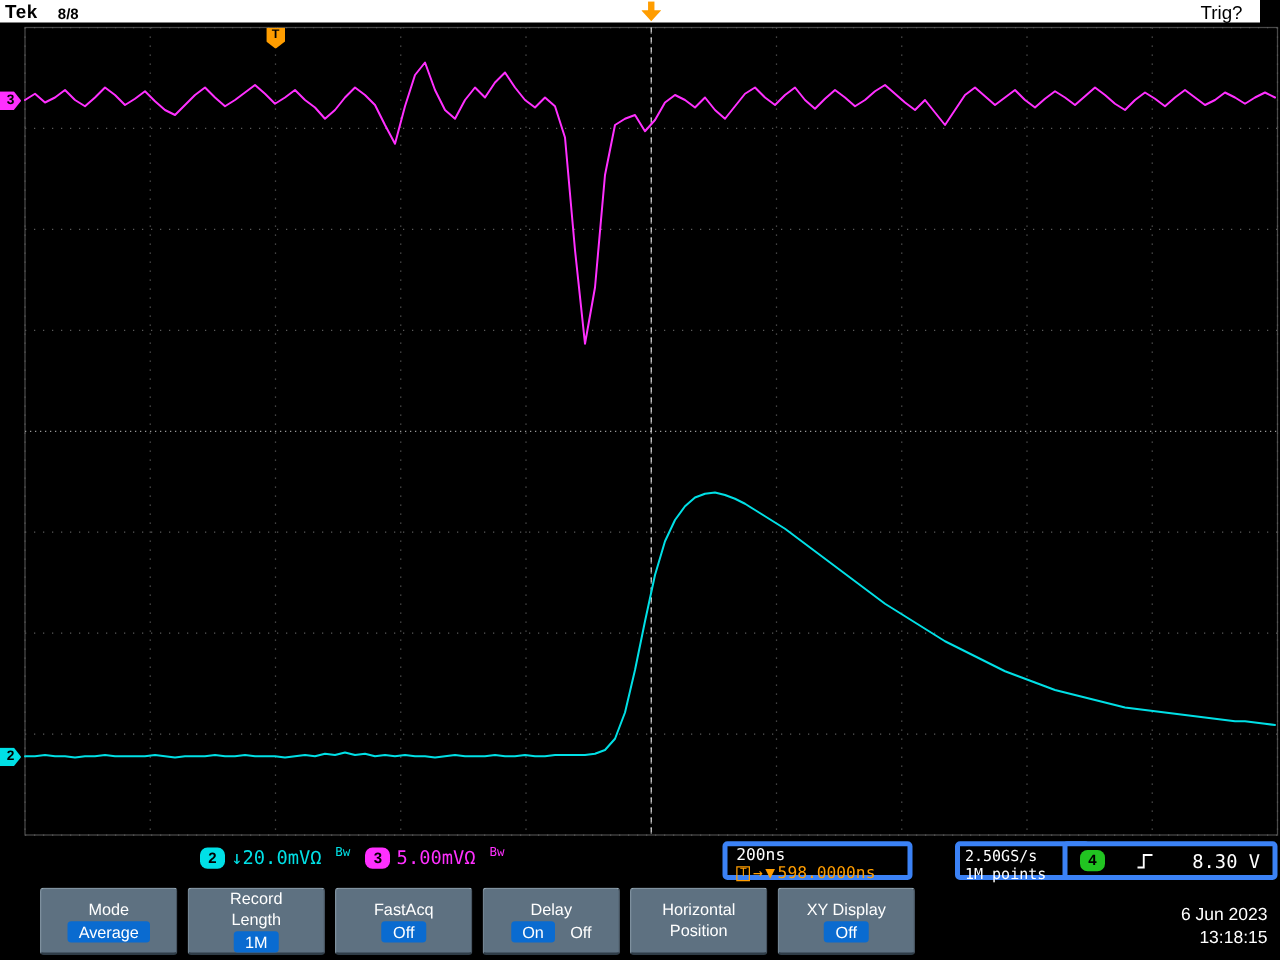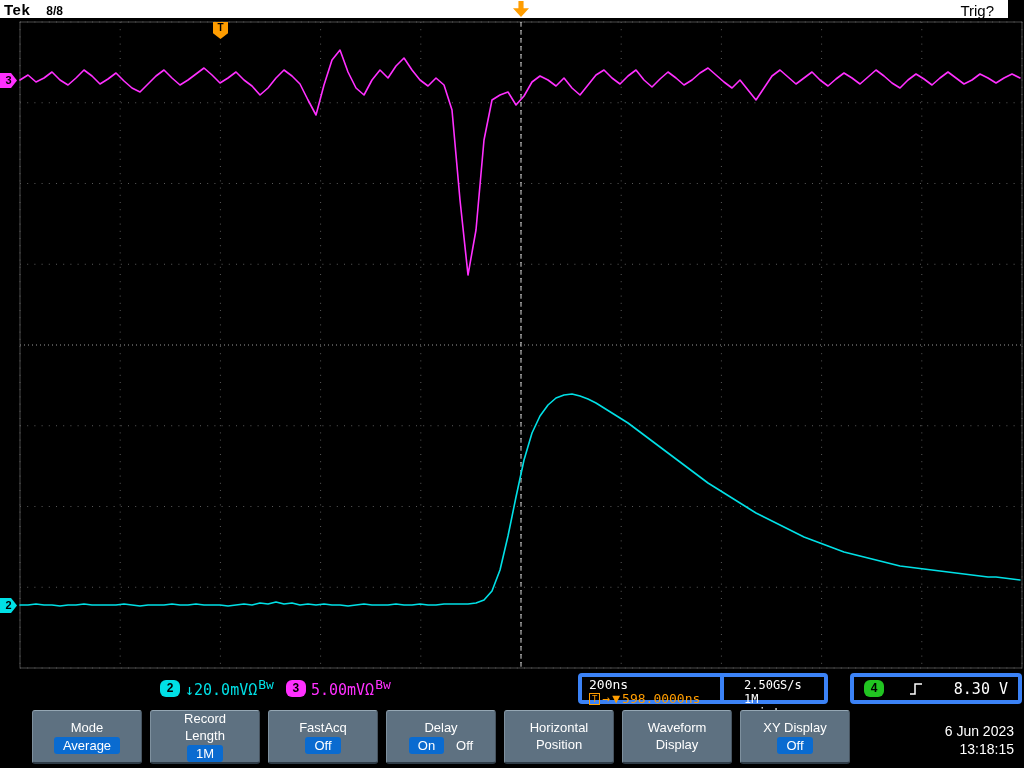--- a/index.html
+++ b/index.html
@@ -41,30 +41,30 @@
                  font-family:"DejaVu Sans Mono", monospace; font-size:15px; }
   .readout-group { display:flex; align-items:center; gap:5px; }
   .badge { display:inline-block; min-width:20px; height:17px; border-radius:6px; color:#000;
            font-family:"Liberation Sans", sans-serif; font-size:12px; font-weight:bold;
            text-align:center; line-height:17px; }
   .badge.b-ch2 { background:var(--ch2); }
   .badge.b-ch3 { background:var(--ch3); }
   .badge.b-ch4 { background:var(--green); }
   .txt-ch2 { color:var(--ch2); }
   .txt-ch3 { color:var(--ch3); }
-  .bw { font-size:13px; vertical-align:super; margin-left:1px; }
+  .bw { font-size:10px; vertical-align:super; margin-left:11px; }
 
   .robox { position:absolute; top:1px; border:4px solid #3b82f6; border-radius:4px;
            box-sizing:border-box; background:#000; }
   .hbox { left:578px; width:152px; height:31px; padding:0 7px; }
   .hbox .h-scale { display:block; color:#fff; font:13px "DejaVu Sans Mono", monospace; line-height:15px; }
   .delay-line { display:flex; align-items:center; gap:2px; color:var(--orange);
                 font:13px "DejaVu Sans Mono", monospace; line-height:14px; }
   .tbox { border:1px solid var(--orange); font-size:9px; line-height:10px; padding:0 2px; }
-  .srbox { left:720px; width:108px; height:31px; padding:1px 20px; color:#fff;
+  .srbox { left:764px; width:108px; height:31px; padding:1px 4px; color:#fff;
            font:12px "DejaVu Sans Mono", monospace; line-height:14px; }
   .trigbox { left:850px; width:172px; height:31px; display:flex; align-items:center;
              padding:0 10px; gap:24px; color:#fff; font:15px "DejaVu Sans Mono", monospace; }
   .trig-level { margin-left:auto; }
 
   
   .menu-bar { position:absolute; left:0; top:710px; width:1024px; height:58px;
               display:flex; gap:8px; padding-left:32px; box-sizing:border-box; align-items:flex-start; }
   .menu-btn { width:110px; height:54px; background:var(--button); border-radius:3px;
               border-top:1px solid #95a7b4; border-left:1px solid #7e909e;
@@ -187,25 +187,20 @@
           <span class="value-badge">On</span>
           <span>Off</span>
         </span>
     </div>
     <div class="menu-btn">
       <span>Horizontal</span>
       <span>Position</span>
       <span class="value-row"></span>
     </div>
     <div class="menu-btn">
-      <span>Waveform</span>
-      <span>Display</span>
-      <span class="value-row"></span>
-    </div>
-    <div class="menu-btn">
       <span>XY Display</span>
 
       <span class="value-row">
           <span class="value-badge">Off</span>
         </span>
     </div>
   </div>
 
   <div class="datetime">
     <span>6 Jun 2023</span><br>

